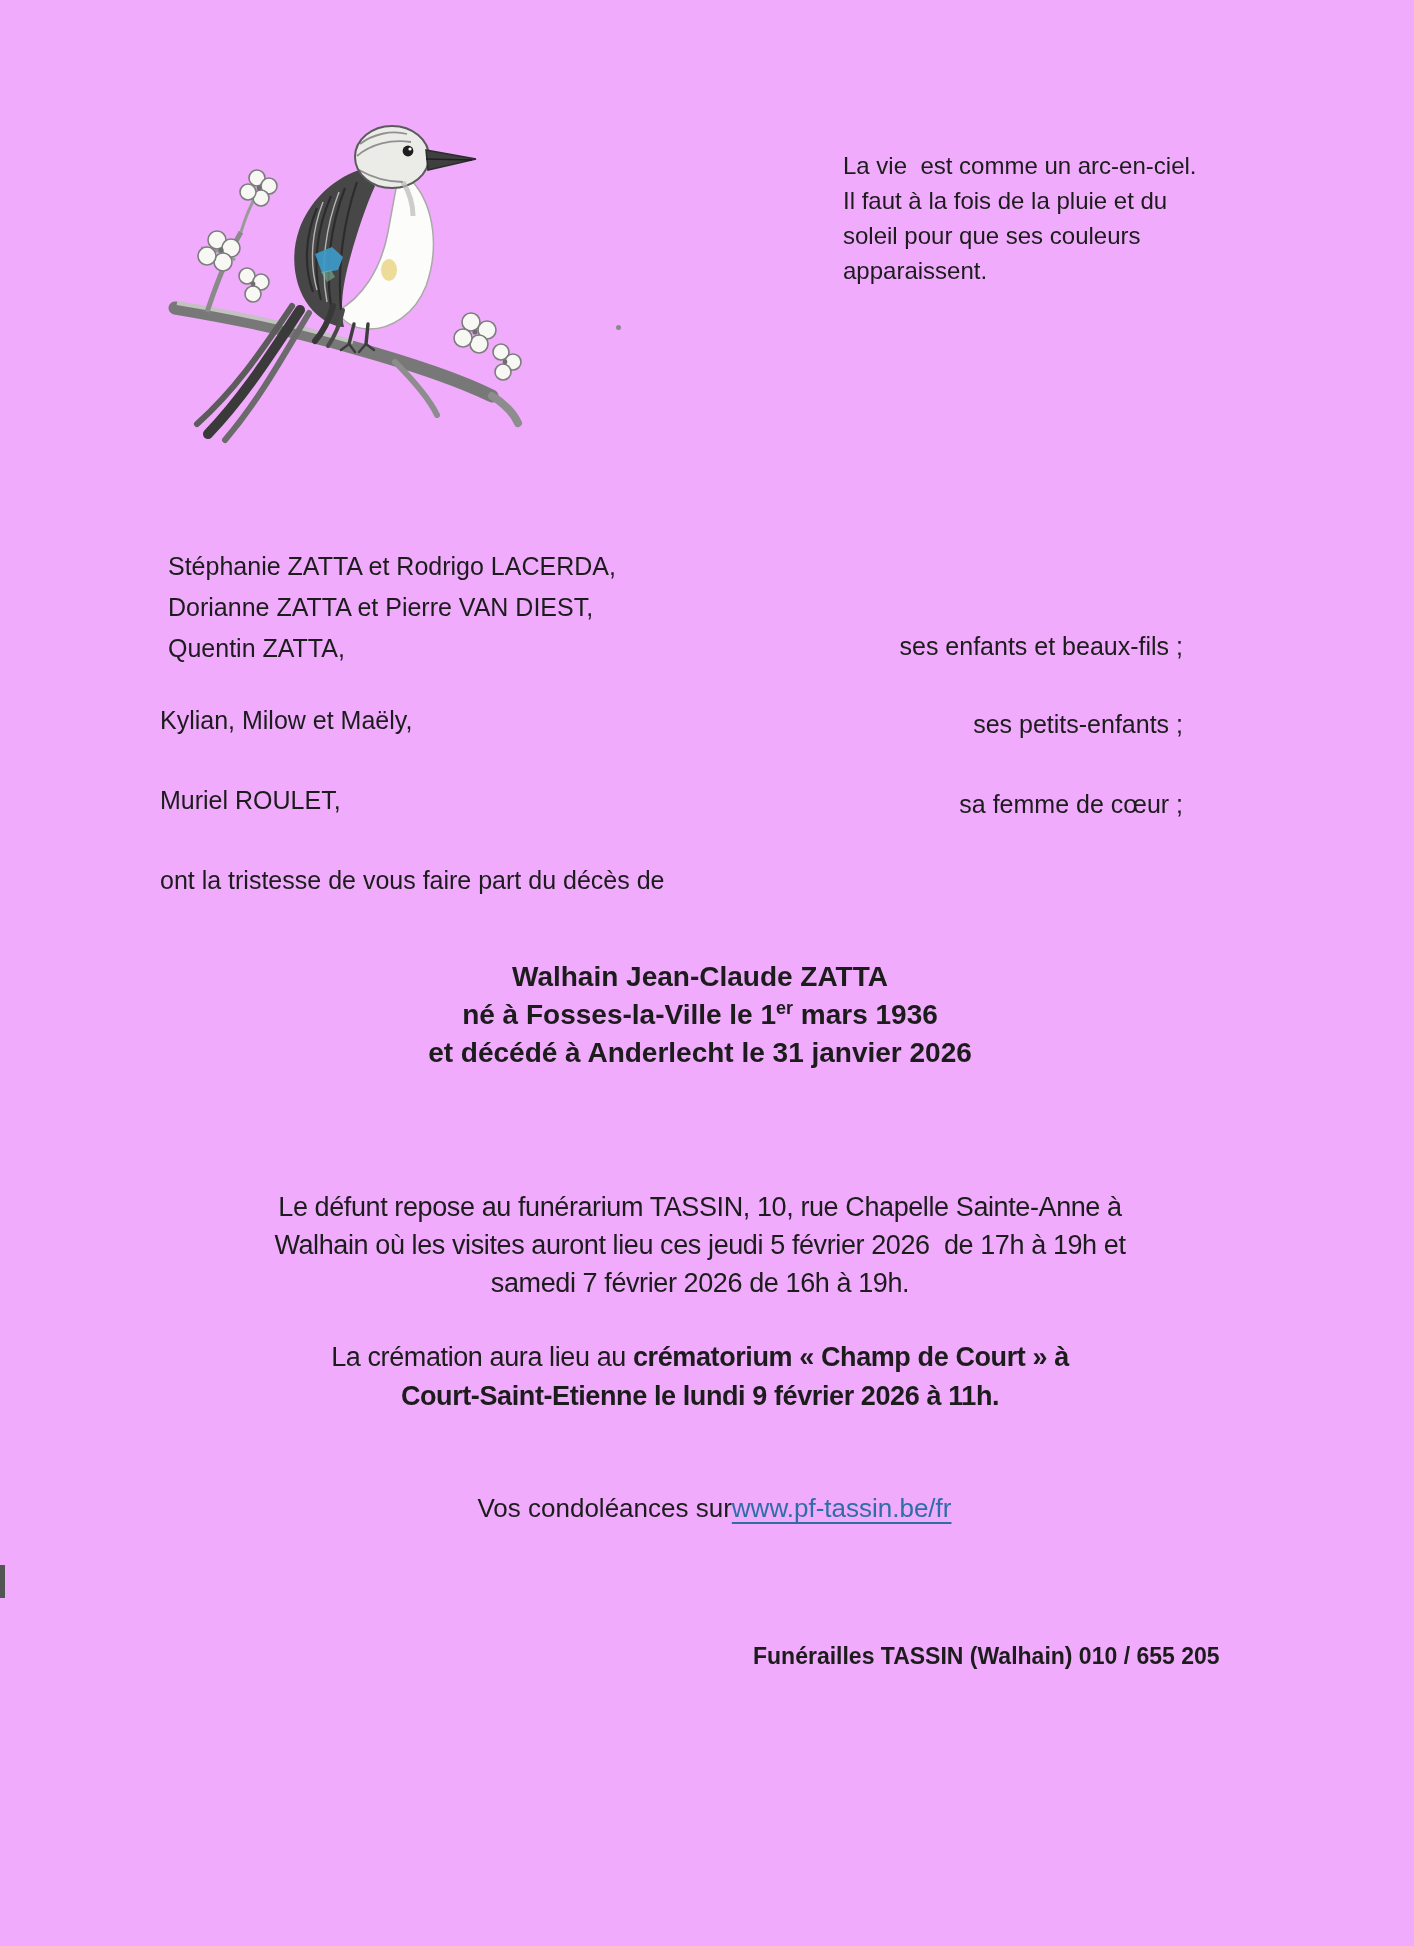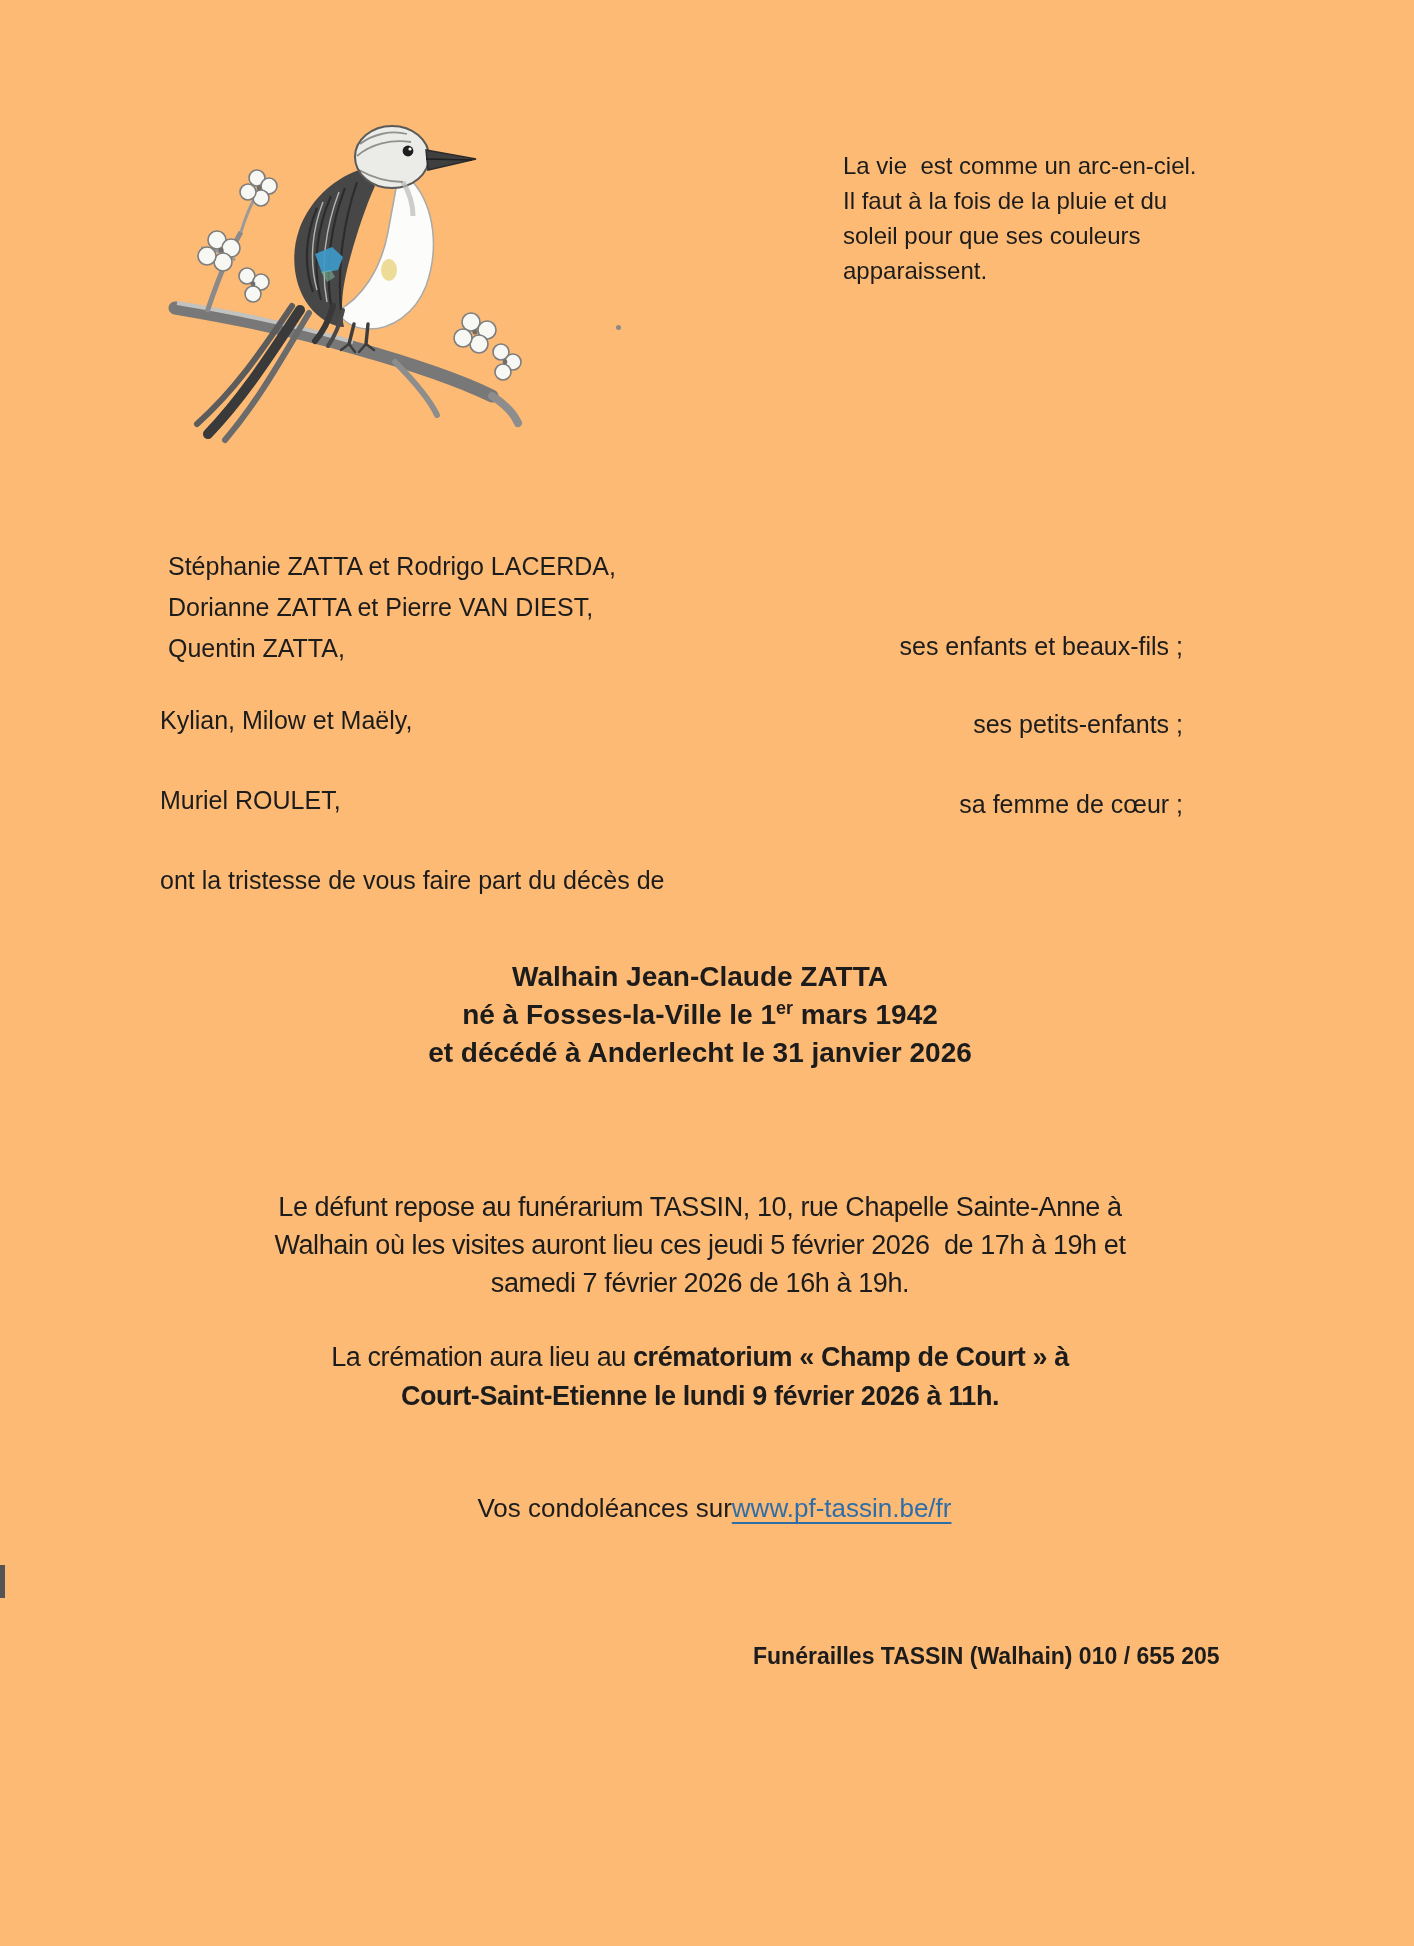--- a/index.html
+++ b/index.html
@@ -6,21 +6,21 @@
   html, body { background: #ffffff; }
   body {
     font-family: "Liberation Sans", "DejaVu Sans", sans-serif;
     color: #1c1c1c;
   }
   .page {
     position: relative;
     width: 1414px;
     height: 1946px;
     margin: 0 auto;
-    background: #fdba74;
+    background: #f0abfc;
     overflow: hidden;
   }
 
   
   .bird-wrap {
     position: absolute;
     left: 145px; top: 90px;
     width: 400px; height: 372px;
   }
   .stray-dot {
@@ -247,21 +247,21 @@
   <div class="line-muriel">Muriel ROULET,</div>
 
   <div class="relation rel-children">ses enfants et beaux-fils ;</div>
   <div class="relation rel-grandchildren">ses petits-enfants ;</div>
   <div class="relation rel-partner">sa femme de cœur ;</div>
 
   <div class="intro-line">ont la tristesse de vous faire part du décès de</div>
 
   <div class="deceased">
     <div>Walhain Jean-Claude ZATTA</div>
-    <div><span>né à Fosses-la-Ville le 1</span><sup>er</sup><span> mars 1942</span></div>
+    <div><span>né à Fosses-la-Ville le 1</span><sup>er</sup><span> mars 1936</span></div>
     <div>et décédé à Anderlecht le 31 janvier 2026</div>
   </div>
 
   <div class="visitation">
     <div>Le défunt repose au funérarium TASSIN, 10, rue Chapelle Sainte-Anne à</div>
     <div>Walhain où les visites auront lieu ces jeudi 5 février 2026  de 17h à 19h et</div>
     <div>samedi 7 février 2026 de 16h à 19h.</div>
   </div>
 
   <div class="cremation">

